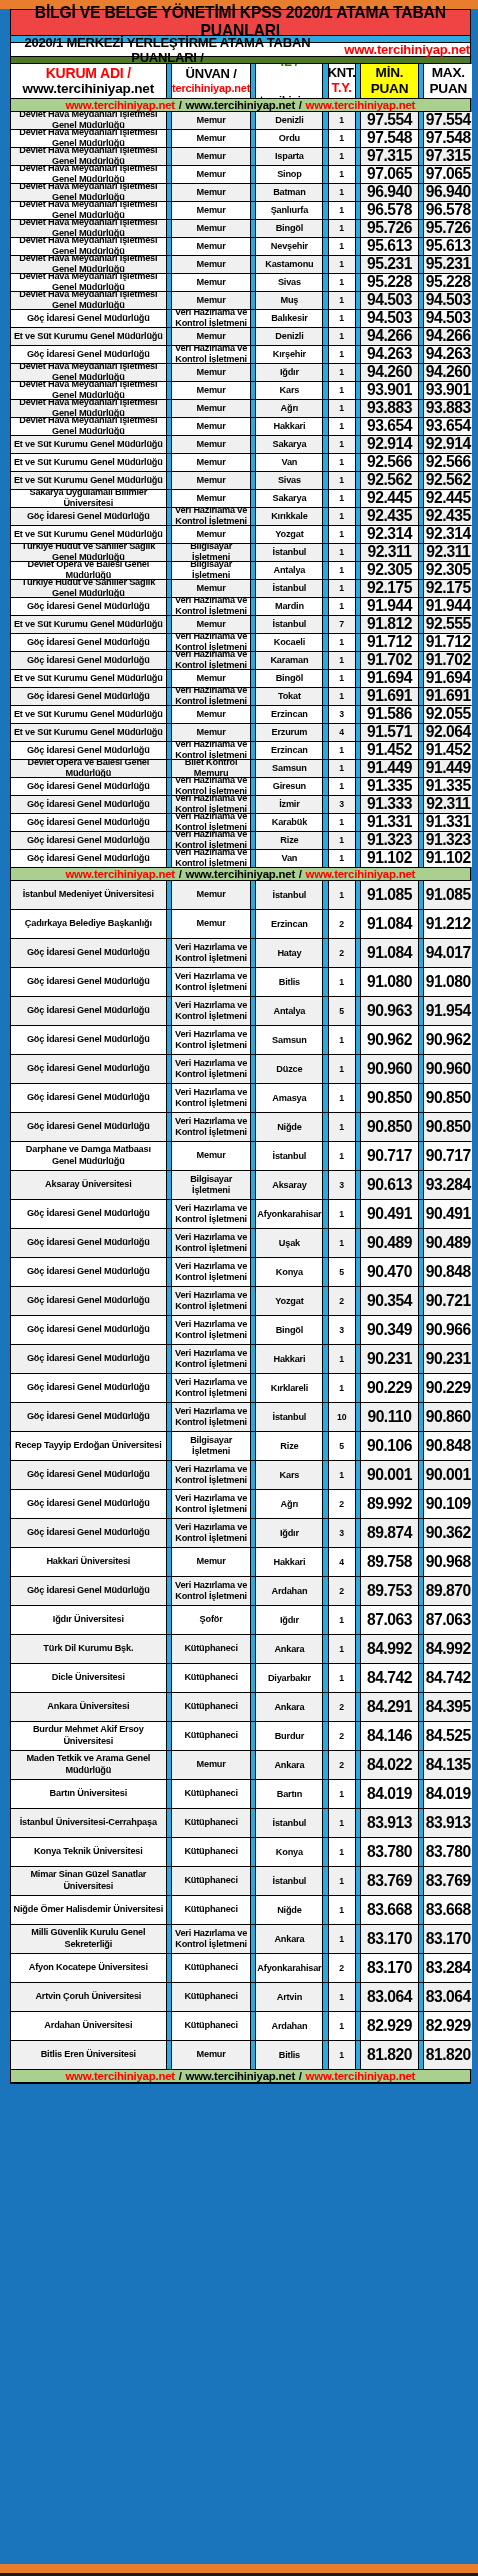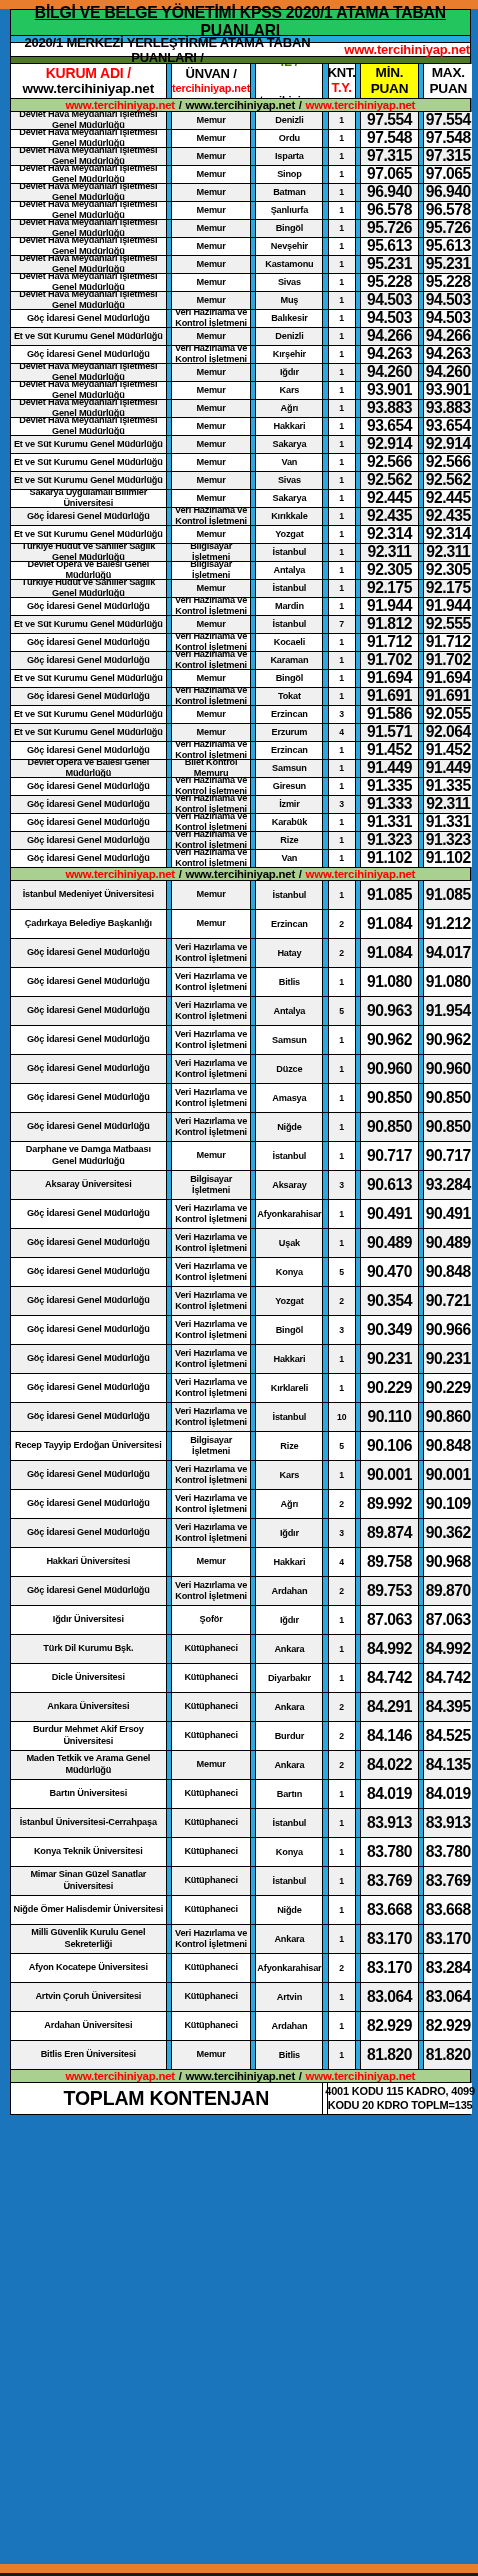--- a/index.html
+++ b/index.html
@@ -19,21 +19,21 @@
   }
   .bar-orange-top{position:absolute;top:0;left:0;width:479px;height:8.7px;background:#E87D2E;}
   .bar-orange-bottom{position:absolute;bottom:2.7px;left:0;width:479px;height:9.2px;background:#E87D2E;}
   .bar-black-bottom{position:absolute;bottom:0;left:0;width:479px;height:2.7px;background:#1a1a1a;}
   .tablewrap{
     position:absolute;top:8.7px;left:9.8px;width:461px;
     border:1.6px solid #000;
     background:#fff;
   }
   .band{width:100%;border-bottom:1.1px solid #000;display:flex;align-items:center;justify-content:center;text-align:center;}
-  .title-band{height:26px;background:#22c55e;font-size:15.7px;color:#000;text-decoration:underline;}
+  .title-band{height:26px;background:#ef4444;font-size:15.7px;color:#000;}
   .strip-lightblue{height:7.6px;background:#29ABE2;}
   .subtitle-band{height:14px;background:#fff;font-size:13px;color:#000;gap:16px;}
   .subtitle-band .url{color:#FF0000;margin-left:4.3px;}
   .strip-olive{height:6.5px;background:#4E7A27;}
   .gsep{height:13px;background:#A9D08E;font-size:11.4px;}
   .gsep .u-red{color:#FF0000;}
   .gsep .u-black{color:#000;}
   .gsep .slash{color:#000;margin:0 3.8px;}
   
   .grid{
@@ -907,26 +907,19 @@
 </div>
 
     <div class="band gsep">
       <span class="u-red">www.tercihiniyap.net</span>
       <span class="slash">/</span>
       <span class="u-black">www.tercihiniyap.net</span>
       <span class="slash">/</span>
       <span class="u-red">www.tercihiniyap.net</span>
     </div>
 
-    <div class="footer-row">
-      <div class="footer-cell footer-label">TOPLAM KONTENJAN</div>
-      <div class="footer-cell footer-summary">
-        <span>4001 KODU 115 KADRO, 4099</span>
-        <span>KODU 20 KDRO TOPLM=135</span>
-      </div>
-    </div>
 
   </div>
 
   <div class="bar-orange-bottom"></div>
   <div class="bar-black-bottom"></div>
 </div>
 
 
 </body></html>

